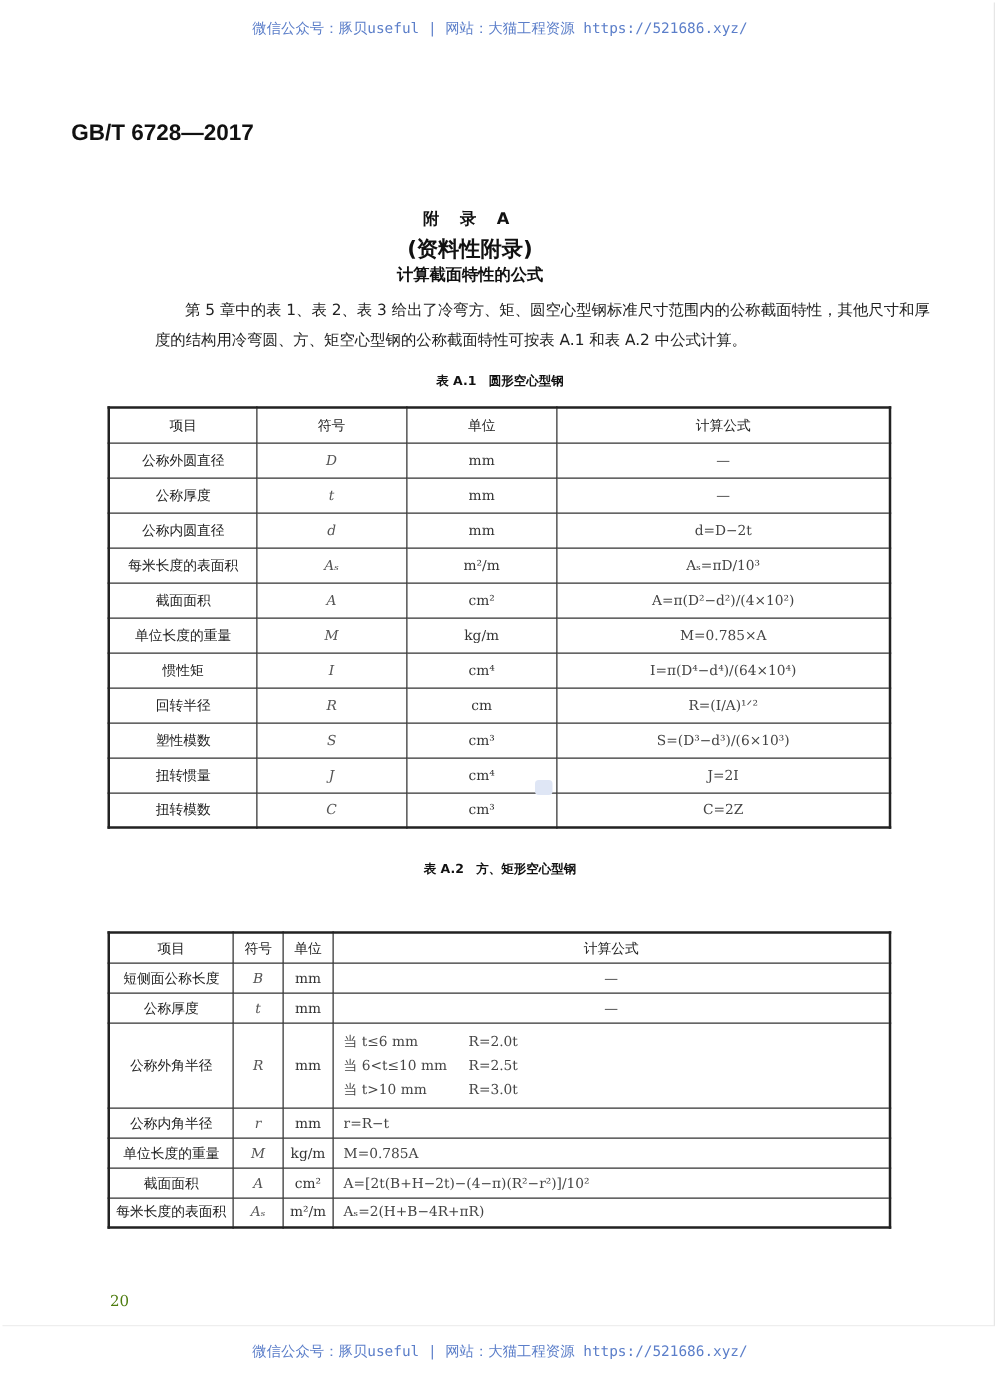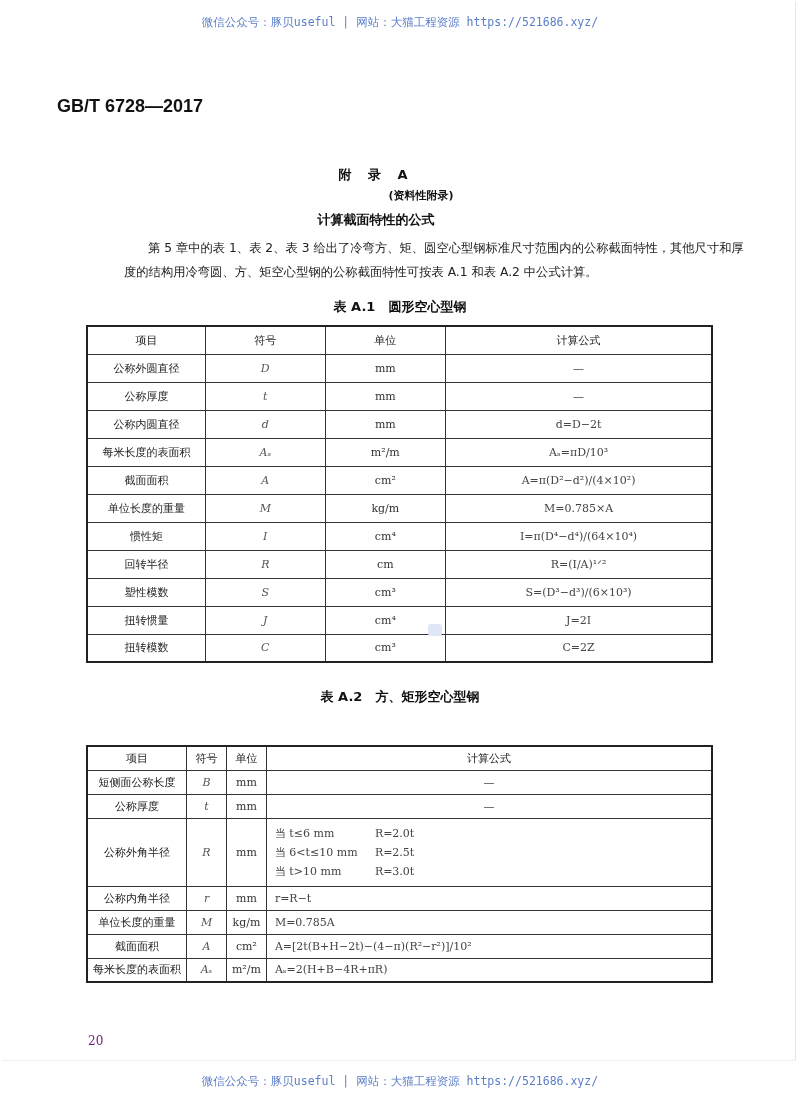--- a/index.html
+++ b/index.html
@@ -14,47 +14,47 @@
     font-family: "DejaVu Sans Mono", "Liberation Mono", monospace;
   }
   .wm-top { top:15px; }
   .wm-bottom { top:1074px; }
   .std-code {
     position:absolute; left:57px; top:96px; font-size:18px; font-weight:bold;
     font-family:"Liberation Sans","DejaVu Sans",sans-serif; color:#111;
   }
   .center-line { position:absolute; left:0; width:752px; text-align:center; font-weight:bold; color:#111; font-family:"DejaVu Sans",sans-serif; }
   .annex-title { top:166px; font-size:13px; letter-spacing:6px; }
-  .annex-type { top:188px; font-size:11px;margin-left:45px; }
+  .annex-type { top:188px; font-size:17px; }
   .annex-sub { top:211px; font-size:13px; }
   .para {
     position:absolute; left:88px; top:236px; width:630px; font-size:12.3px; line-height:24px;
     font-family:"DejaVu Sans",sans-serif; color:#222; text-indent:24px;margin-left:36px;
   }
-  .table-caption { position:absolute; left:0; width:800px; text-align:center; font-weight:bold; font-size:13px; color:#111; font-family:"DejaVu Sans",sans-serif; }
+  .table-caption { position:absolute; left:0; width:800px; text-align:center; font-weight:bold; font-size:10px; color:#111; font-family:"DejaVu Sans",sans-serif; }
   .cap1 { top:298px; }
   .cap2 { top:688px;text-align:center; }
 
   table { position:absolute; border-collapse:collapse; font-family:"DejaVu Sans",sans-serif; font-size:11px; color:#222; }
   table td, table th { border:1.5px solid #333; text-align:center; padding:0; font-weight:normal; }
   table { border:2.5px solid #222; }
   .t1 { left:86px; top:325px; width:627px; }
   .t1 tr { height:28px; }
   .t1 col.c1 { width:119px; } .t1 col.c2 { width:120px; } .t1 col.c3 { width:121px; } .t1 col.c4 { width:267px; }
   .sym { font-family:"DejaVu Serif","Liberation Serif",serif; font-style:italic; color:#555; }
   .unit { font-family:"DejaVu Serif","Liberation Serif",serif; color:#333; }
   .formula { font-family:"DejaVu Serif","Liberation Serif",serif; color:#444; font-size:11px; }
   .t2 { left:86px; top:745px; width:627px; }
   .t2 col.c1 { width:100px; } .t2 col.c2 { width:40px; } .t2 col.c3 { width:40px; } .t2 col.c4 { width:447px; }
   .t2 tr { height:24px; }
   .t2 td.left { text-align:left; padding-left:8px; }
   .t2 tr.tall { height:68px; }
   .cond-line { display:flex; line-height:19px; }
   .cond-line .cond { width:100px; }
-  .page-num { position:absolute; left:88px; top:1034px; font-size:12px; font-family:"DejaVu Serif",serif; color:#701a75; }
+  .page-num { position:absolute; left:88px; top:1034px; font-size:12px; font-family:"DejaVu Serif",serif; color:#4d7c0f; }
   .smudge { position:absolute; left:428px; top:624px; width:14px; height:12px; background:#dfe6f5; border-radius:3px; }
 </style>
 </head>
 <body>
 
 <div class="page-edge"></div>
 
 <div class="watermark wm-top">微信公众号：豚贝useful | 网站：大猫工程资源 https://521686.xyz/</div>
 
 <div class="std-code">GB/T 6728—2017</div>

